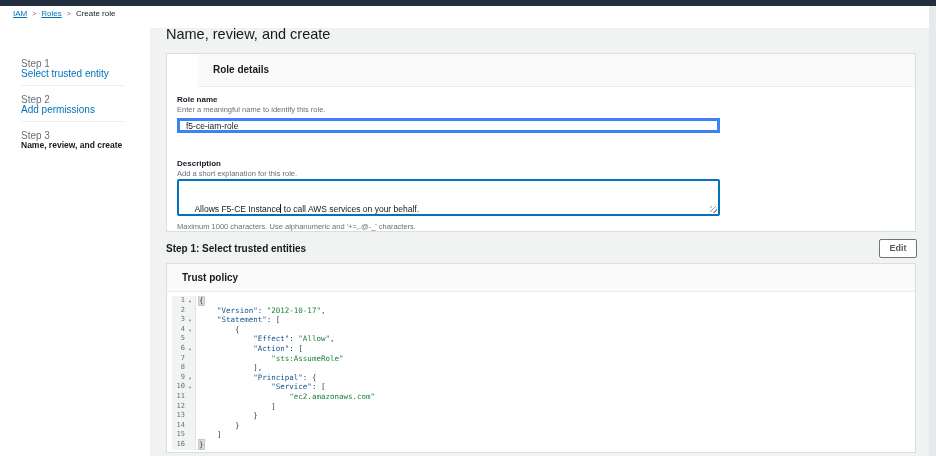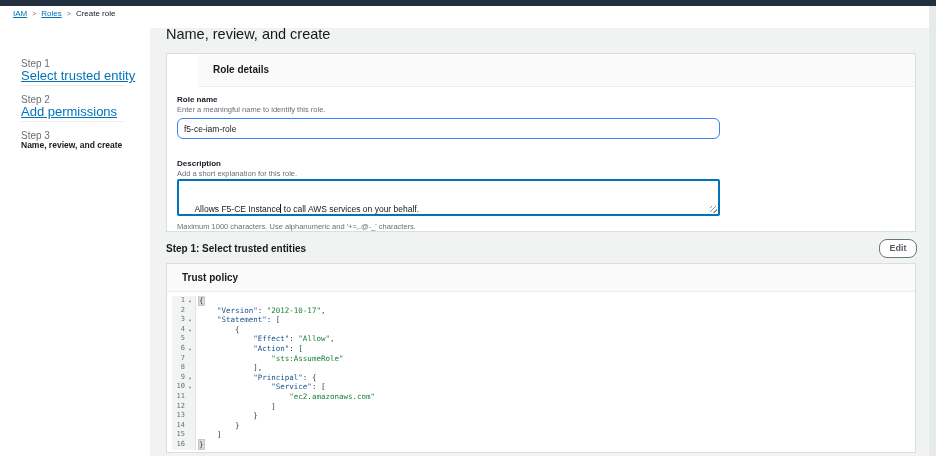--- a/index.html
+++ b/index.html
@@ -16,49 +16,49 @@
   .crumb-sep { color:#687078; font-size:7px; }
   .crumb-current { color:#16191f; }
 
   
   .main-bg { position:absolute; left:150px; top:28px; width:786px; height:428px; background:#f1f2f2; }
   .scroll-strip { position:absolute; right:0; top:6px; width:7px; height:450px; background:#e7eaea; }
 
   
   .sidebar { position:absolute; left:0; top:28px; width:150px; height:428px; background:#fff; }
   .step-label { position:absolute; left:21px; font-size:10px; color:#687078; }
-  .step-link  { position:absolute; left:21px; font-size:13px; color:#0073bb; text-decoration:underline; cursor:pointer;text-align:center; }
+  .step-link  { position:absolute; left:21px; font-size:10px; color:#0073bb; cursor:pointer;text-align:center; }
   .step-current { position:absolute; left:21px; font-size:8.5px; color:#16191f; font-weight:700; }
   .side-divider { position:absolute; left:21px; width:103px; height:1px; background:#eaeded; }
 
   
   .page-title { position:absolute; left:166px; top:26px; font-size:14.5px; font-weight:400; color:#16191f; }
 
   
   .card { position:absolute; left:166px; width:750px; background:#fff; border:1px solid #dadedf; }
   .card-header { height:33px; background:#fafafa; border-bottom:1px solid #eaeded;
                  font-size:10px; font-weight:700; line-height:32px; padding-left:15px; color:#16191f; }
   #role-details-card { top:53px; height:179px;padding-left:31px; }
 
   .field-label { position:absolute; left:177px; font-size:8px; font-weight:700; color:#16191f; }
   .field-hint  { position:absolute; left:177px; font-size:7.5px; color:#687078; }
-  .text-input { position:absolute; left:177px; width:543px; height:21px; border:1px solid #3b82f6;
-                border-radius:6px; background:#fff; font-size:8.5px; padding:0 6px;
+  .text-input { position:absolute; left:177px; width:543px; height:15px; border:3px solid #3b82f6;
+                border-radius:0; background:#fff; font-size:8.5px; padding:0 6px;
                 font-family:"Liberation Sans", sans-serif; color:#16191f; }
   .textarea-box { position:absolute; left:177px; top:179px; width:543px; height:37px;
                   border:2px solid #0073bb; border-radius:2px; background:#fff;
                   font-size:8.5px; padding:13px 6px; white-space:pre-wrap; color:#16191f; }
   .caret { display:inline-block; width:1px; height:9px; background:#16191f; vertical-align:-1px; }
   .resize-handle { position:absolute; right:1px; bottom:1px; width:7px; height:7px;
                    background:repeating-linear-gradient(-45deg, transparent 0 2px, #8d99a2 2px 3px); }
 
   
   .section-heading { position:absolute; left:166px; top:243px; font-size:10px; font-weight:700; color:#16191f; }
   .edit-btn { position:absolute; left:879px; top:239px; width:38px; height:19px; background:#fff;
-              border:1px solid #6b7580; border-radius:8px; font-size:9px; font-weight:700;
+              border:1px solid #6b7580; border-radius:2px; font-size:9px; font-weight:700;
               color:#545b64; text-align:center; line-height:17px; cursor:pointer;
               font-family:"Liberation Sans", sans-serif; }
 
   #trust-policy-card { top:263px; height:190px; }
   #trust-policy-card .card-header { height:28px; line-height:27px; }
 
   
   .editor { position:absolute; left:5px; top:32px; width:738px; height:154px; background:#fff;
             font-family:"DejaVu Sans Mono", monospace; font-size:7.5px; overflow:hidden; }
   .cl { display:flex; height:9.6px; line-height:9.6px; white-space:pre; }

